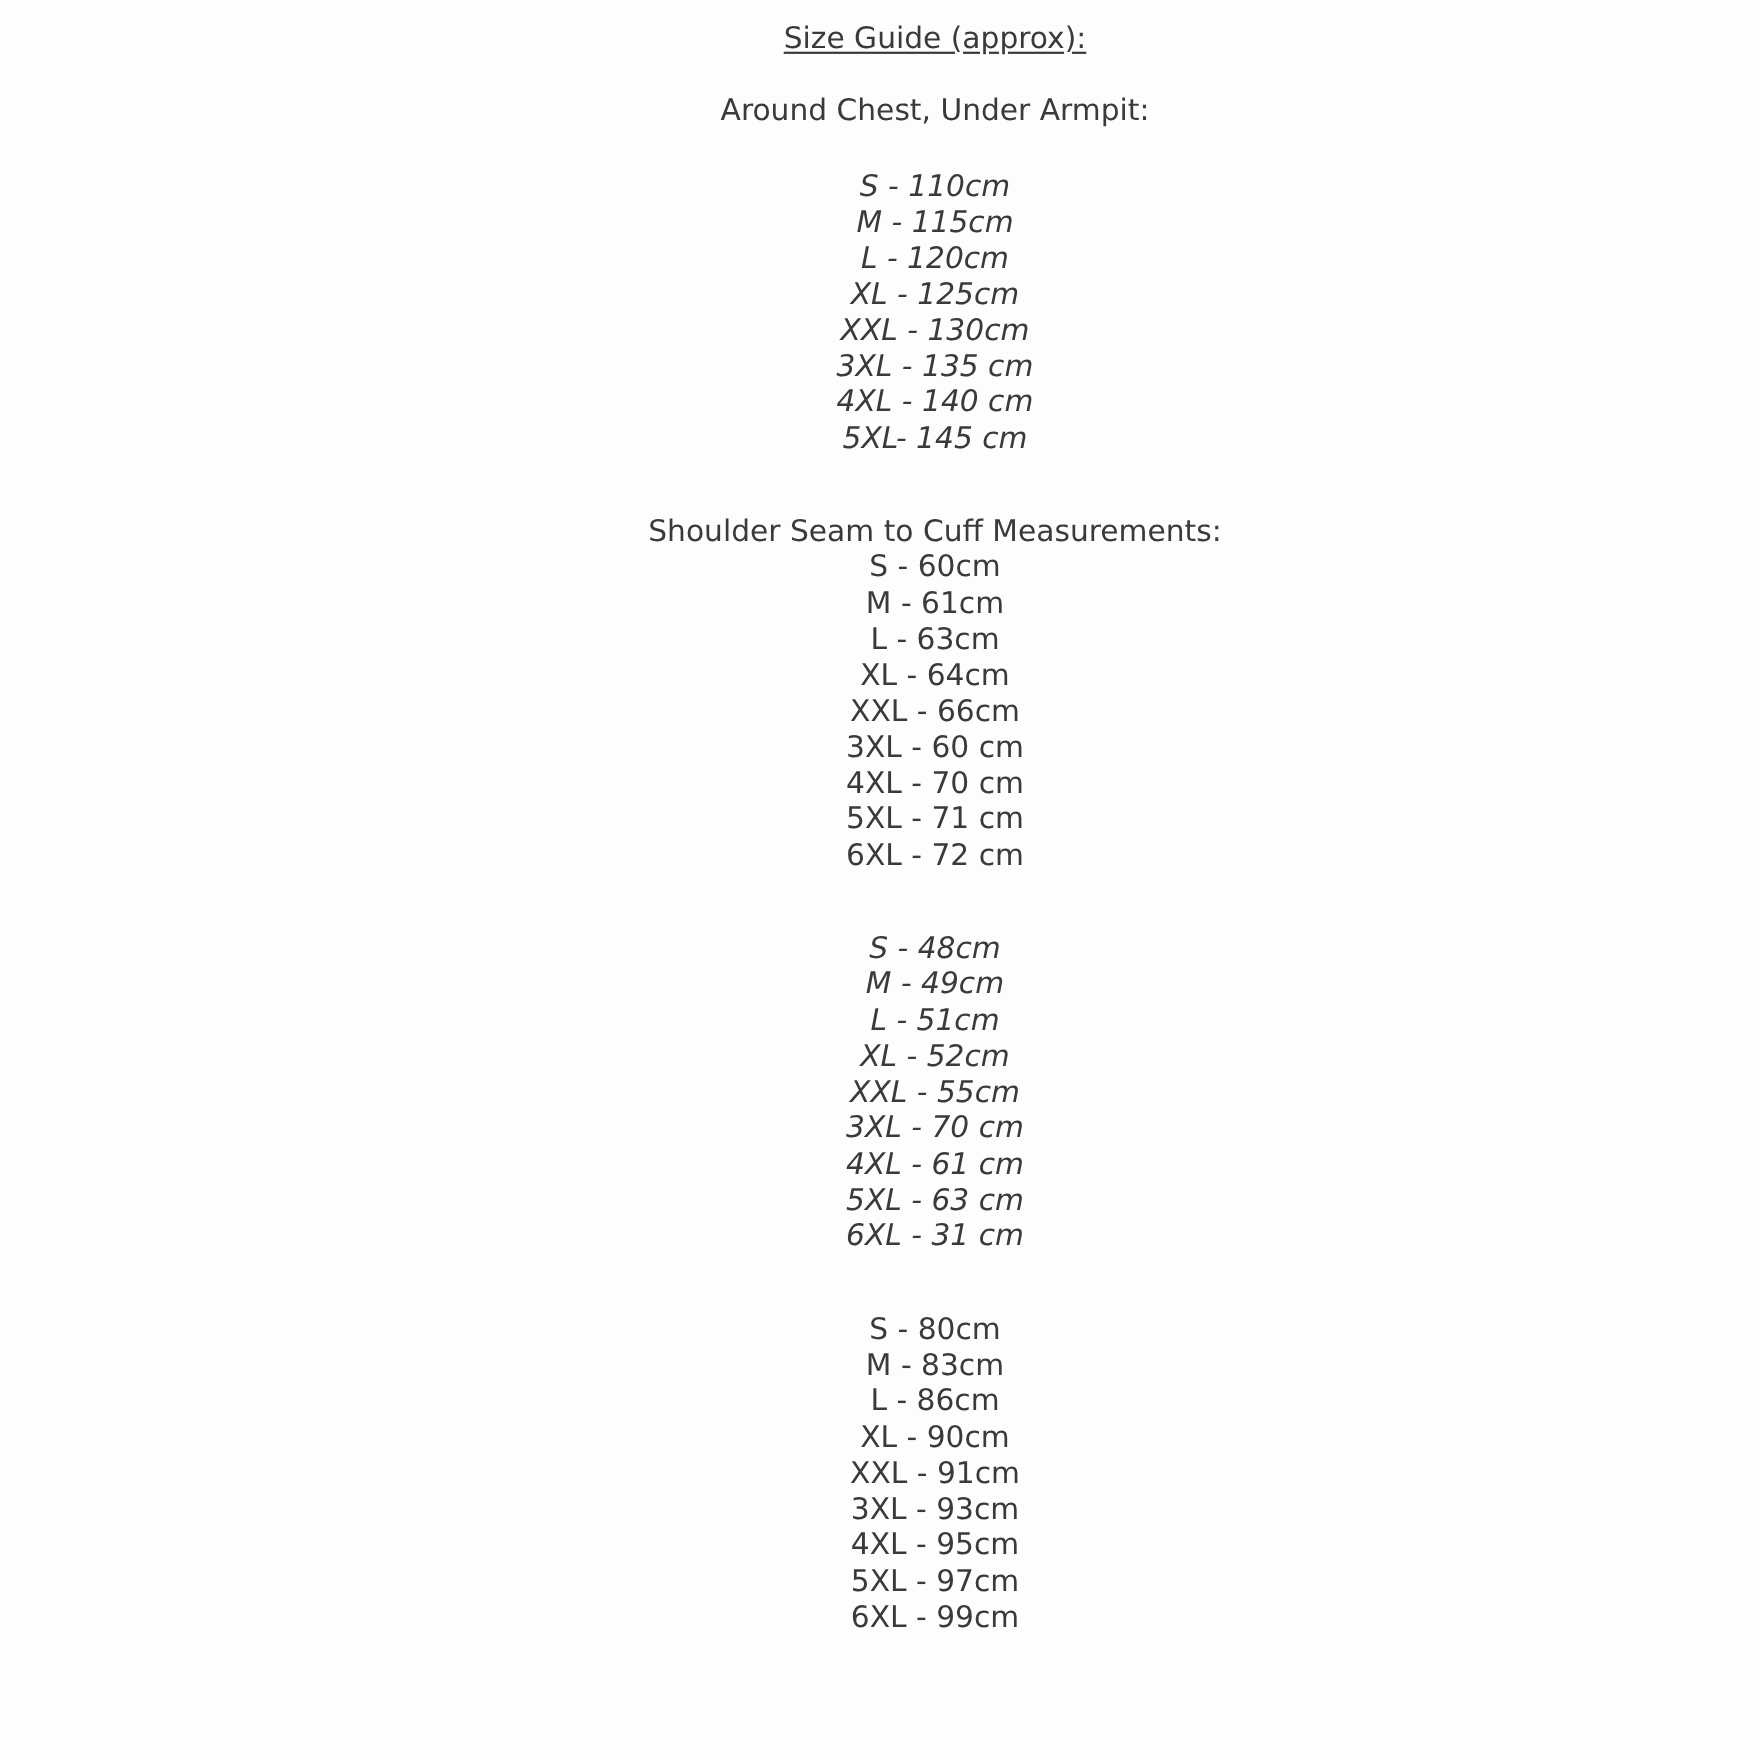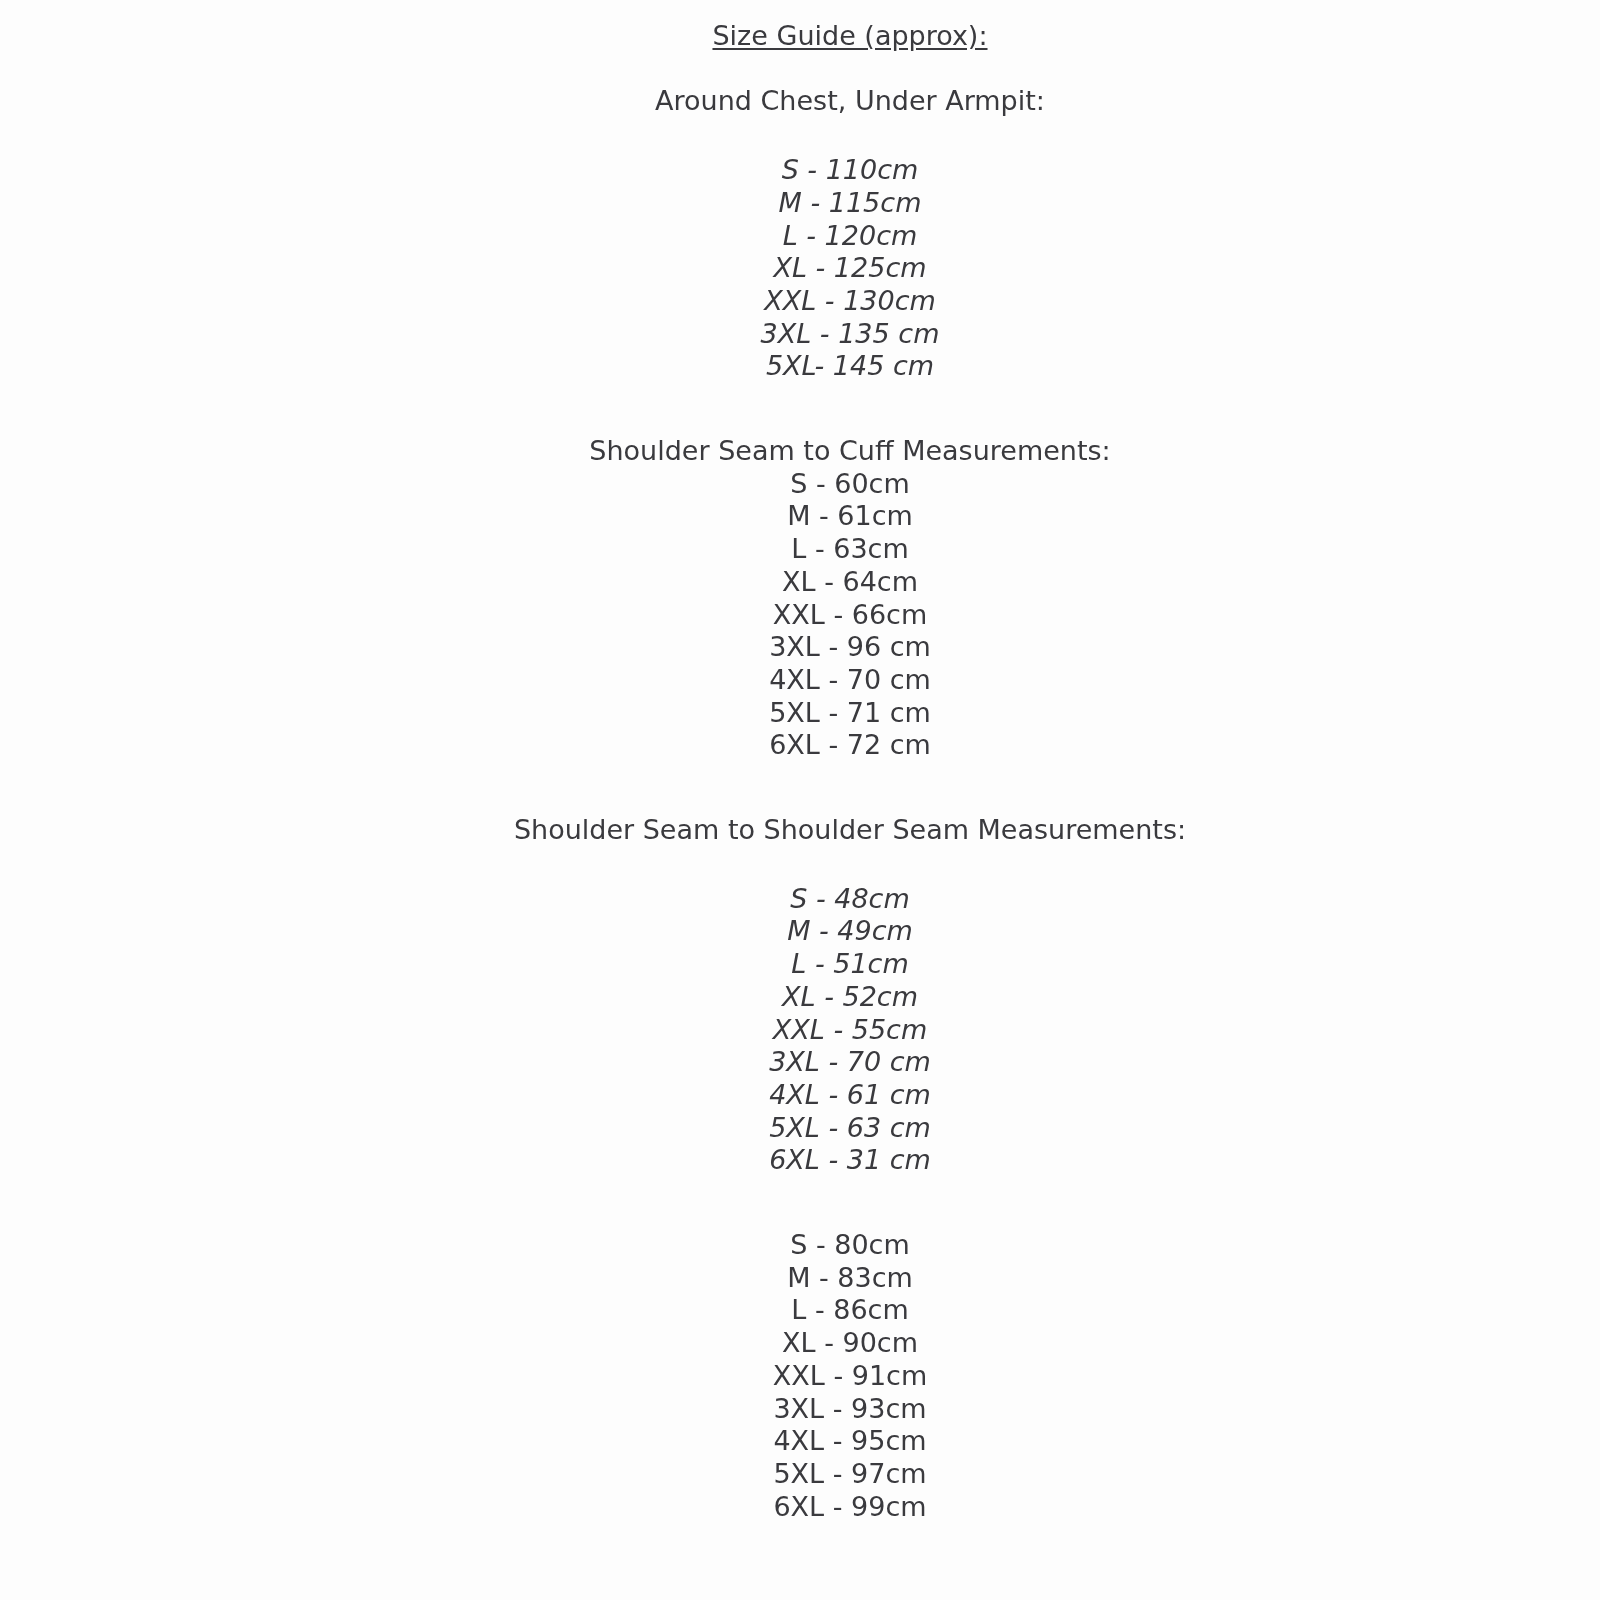--- a/index.html
+++ b/index.html
@@ -48,39 +48,39 @@
   <div id="sections">
       <section class="size-section gap-after-heading">
         <div class="section-heading">Around Chest, Under Armpit:</div>
         <div class="measurements">
           <div class="measurement-row">S - 110cm</div>
           <div class="measurement-row">M - 115cm</div>
           <div class="measurement-row">L - 120cm</div>
           <div class="measurement-row">XL - 125cm</div>
           <div class="measurement-row">XXL - 130cm</div>
           <div class="measurement-row">3XL - 135 cm</div>
+          <div class="measurement-row">4XL - 140 cm</div>
           <div class="measurement-row">5XL- 145 cm</div>
         </div>
       </section>
       <section class="size-section">
         <div class="section-heading">Shoulder Seam to Cuff Measurements:</div>
         <div class="measurements">
           <div class="measurement-row">S - 60cm</div>
           <div class="measurement-row">M - 61cm</div>
           <div class="measurement-row">L - 63cm</div>
           <div class="measurement-row">XL - 64cm</div>
           <div class="measurement-row">XXL - 66cm</div>
-          <div class="measurement-row">3XL - 96 cm</div>
+          <div class="measurement-row">3XL - 60 cm</div>
           <div class="measurement-row">4XL - 70 cm</div>
           <div class="measurement-row">5XL - 71 cm</div>
           <div class="measurement-row">6XL - 72 cm</div>
         </div>
       </section>
       <section class="size-section gap-after-heading">
-        <div class="section-heading">Shoulder Seam to Shoulder Seam Measurements:</div>
         <div class="measurements">
           <div class="measurement-row">S - 48cm</div>
           <div class="measurement-row">M - 49cm</div>
           <div class="measurement-row">L - 51cm</div>
           <div class="measurement-row">XL - 52cm</div>
           <div class="measurement-row">XXL - 55cm</div>
           <div class="measurement-row">3XL - 70 cm</div>
           <div class="measurement-row">4XL - 61 cm</div>
           <div class="measurement-row">5XL - 63 cm</div>
           <div class="measurement-row">6XL - 31 cm</div>

